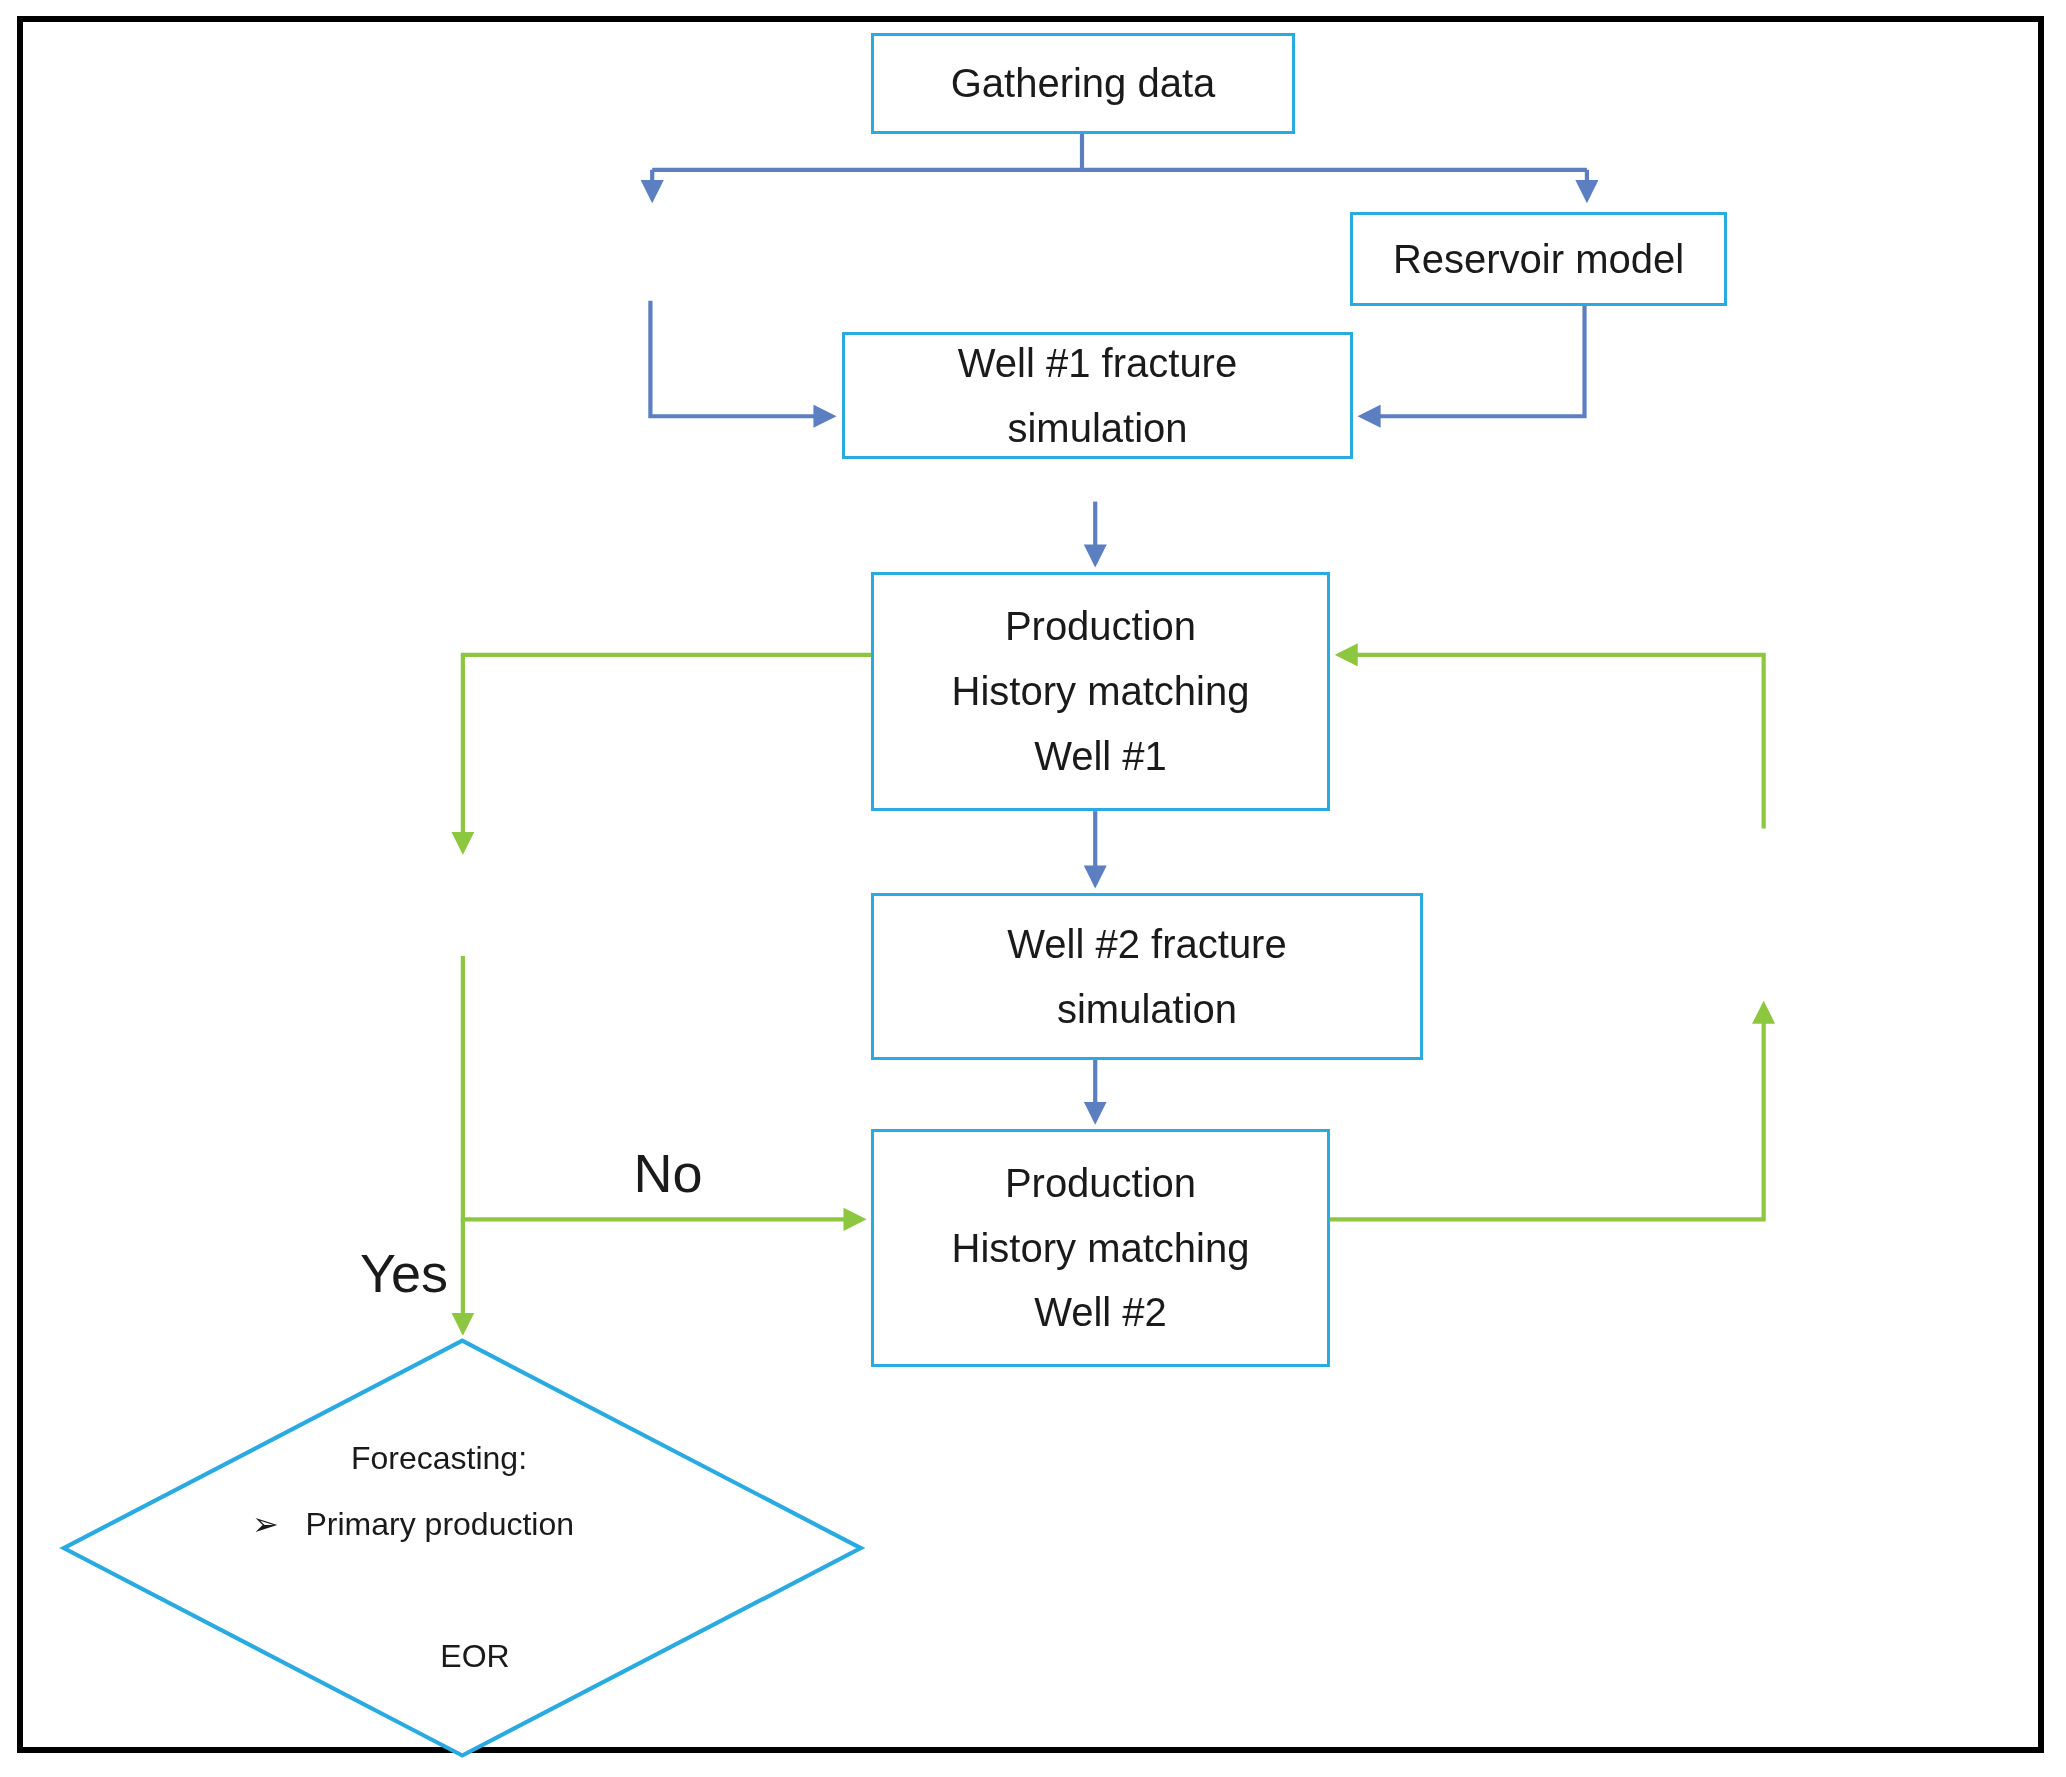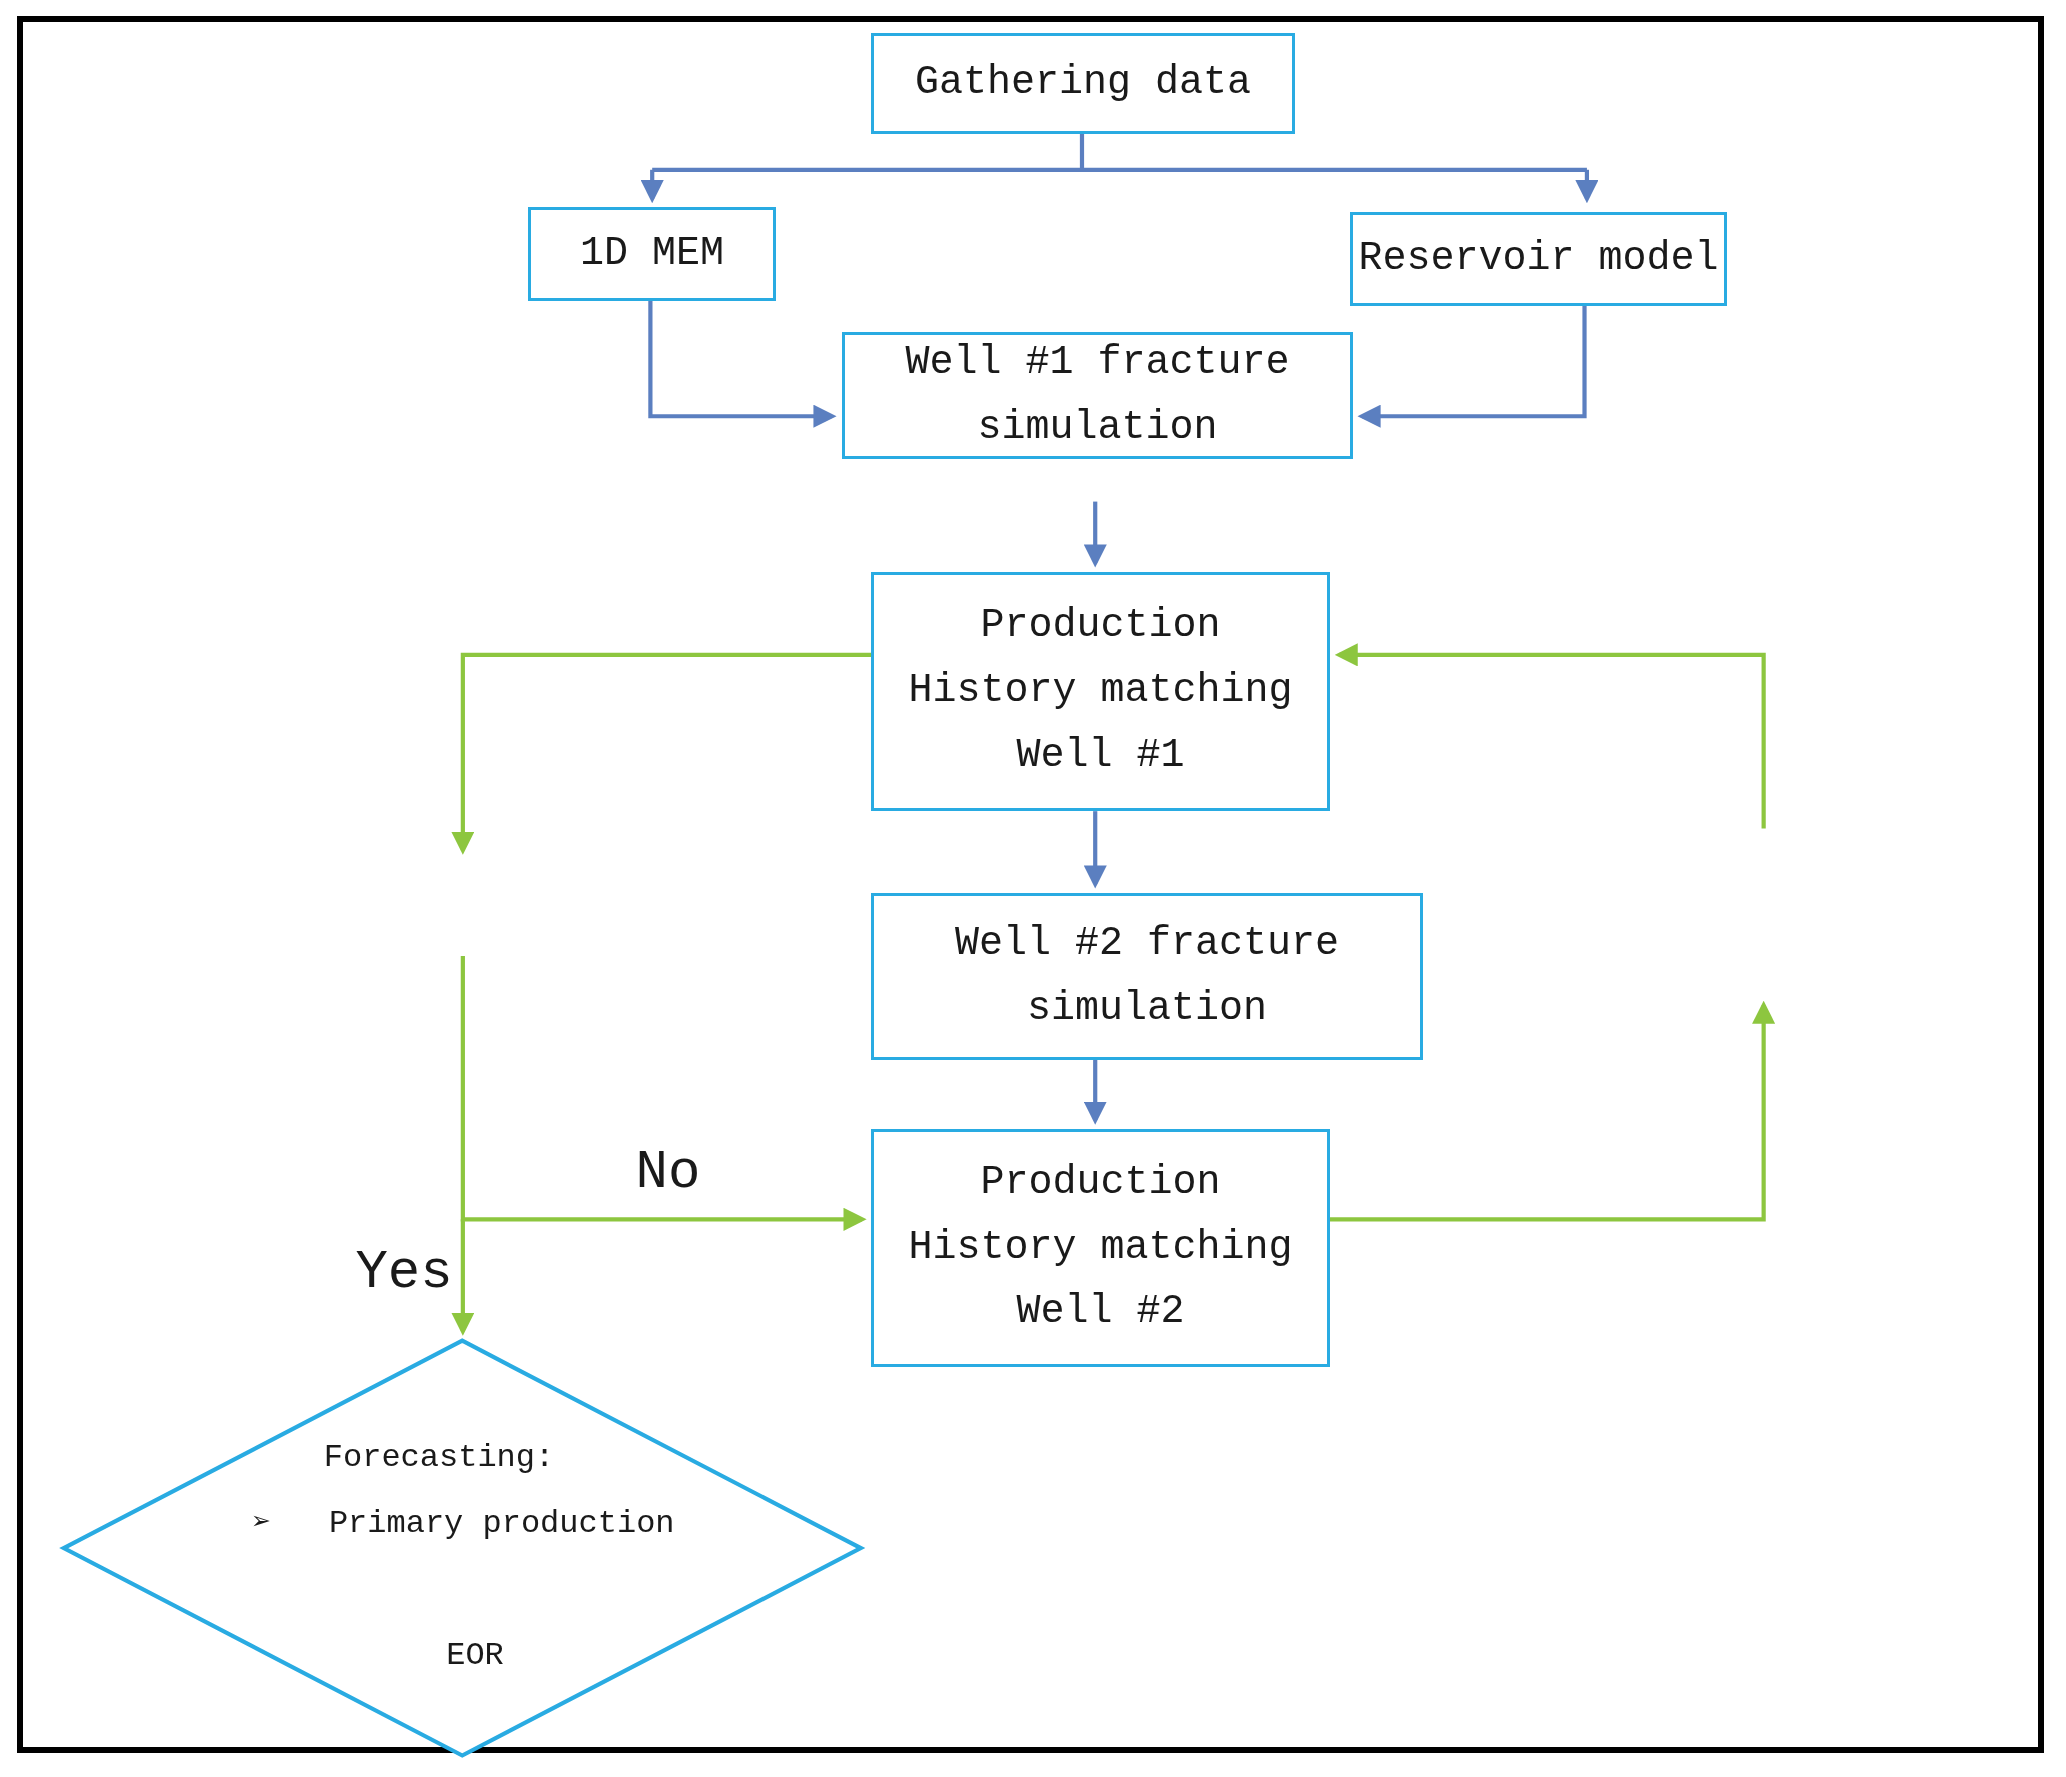--- a/index.html
+++ b/index.html
@@ -8,21 +8,21 @@
     --loop-arrow:#8dc63f;
     --frame:#000000;
     --text:#1a1a1a;
     --bg:#ffffff;
   }
   html,body{margin:0;padding:0;background:var(--bg);}
   #page{
     position:relative;
     width:2066px;height:1778px;
     background:var(--bg);
-    font-family:Liberation Mono, monospace;
+    font-family:Liberation Sans, sans-serif;
     color:var(--text);
     overflow:hidden;
     border-radius:13px;
   }
   #frame{
     position:absolute;left:17px;top:15.6px;
     width:2027px;height:1737px;
     border:6px solid var(--frame);
     box-sizing:border-box;
   }
@@ -87,21 +87,20 @@
       <polyline points="770,2028 770,2214" marker-end="url(#ag)"></polyline>
       <polyline points="2212,2028 2934,2028 2934,1672" marker-end="url(#ag)"></polyline>
       <polyline points="2934,1378 2934,1089 2228,1089" marker-end="url(#ag)"></polyline>
     </g>
 
     <polygon points="106,2575 769,2230 1432,2575 769,2920" style="fill:var(--bg);stroke:var(--box-border)" stroke-width="7"></polygon>
   </svg>
 
   <div class="node" style="left:871px;top:33px;width:424px;height:101px">Gathering  data</div>
 
-  <div class="node" style="left:528px;top:207px;width:248px;height:94px">1D MEM</div>
 
   <div class="node" style="left:1350px;top:212px;width:377px;height:94px">Reservoir model</div>
 
   <div class="node" style="left:842px;top:332px;width:511px;height:127px">Well #1 fracture
 simulation</div>
 
   <div class="node" style="left:871px;top:572px;width:459px;height:239px">Production
 History matching
 Well #1</div>
 

